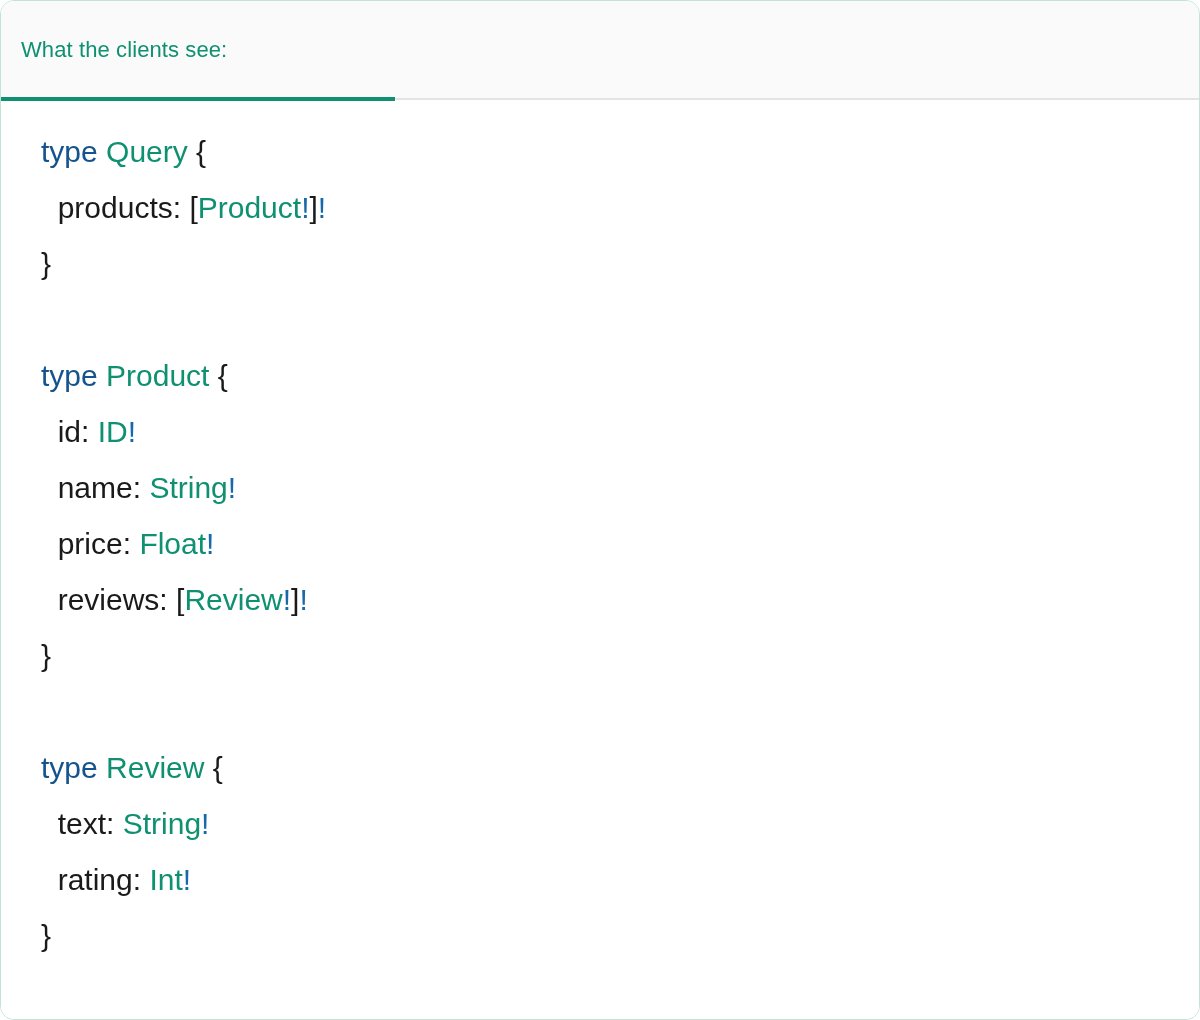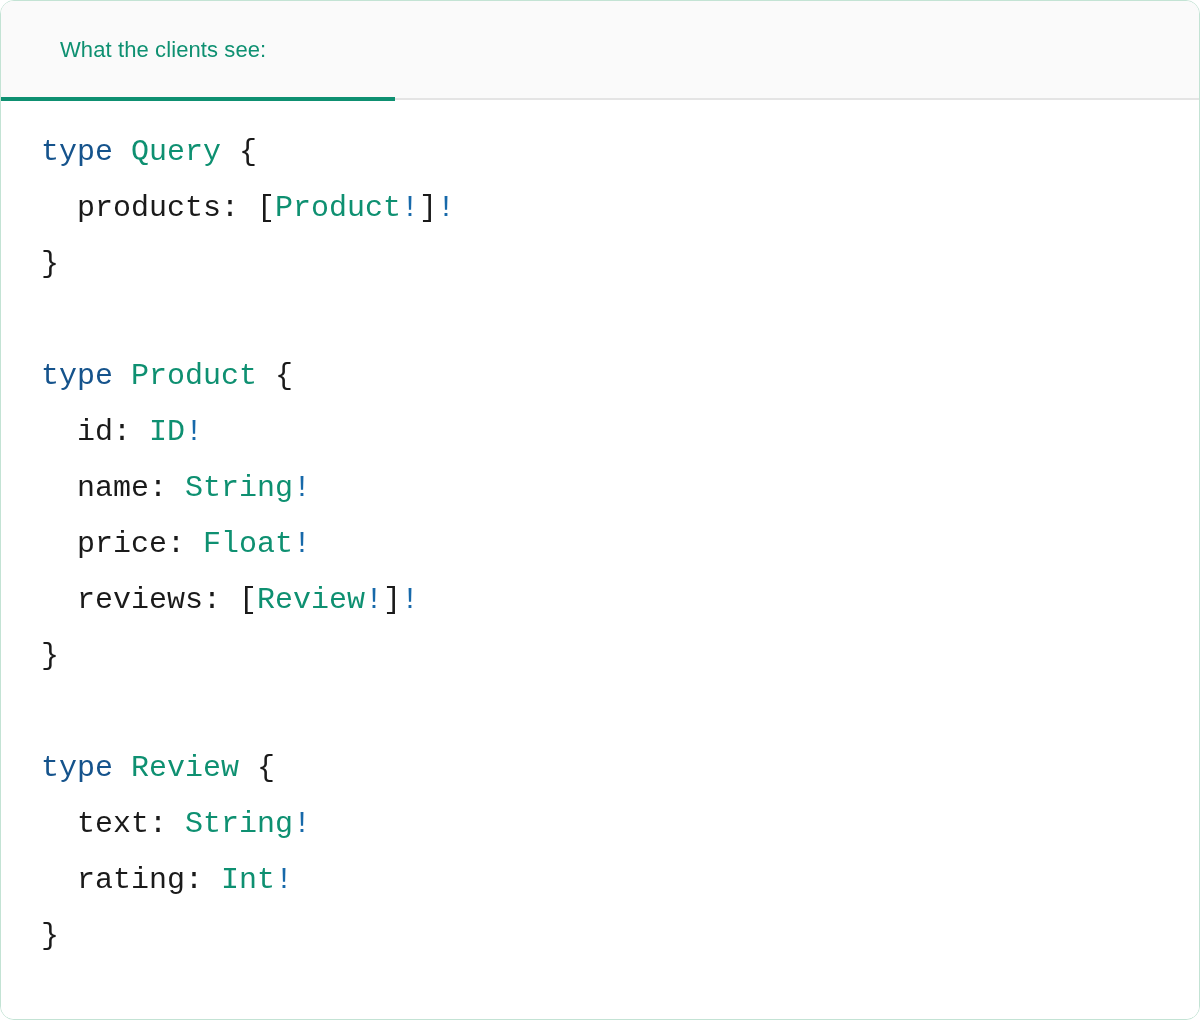--- a/index.html
+++ b/index.html
@@ -37,21 +37,21 @@
     display: flex;
     align-items: center;
   }
   .tab {
     position: relative;
     box-sizing: border-box;
     height: 99px;
     width: 394px;
     display: flex;
     align-items: center;
-    padding-left: 59px;
+    padding-left: 20px;
     background: #fafafa;
   }
   .tab-label {
     font-family: "Liberation Sans", sans-serif;
     font-size: 22px;
     font-weight: 400;
     color: #0e9071;
     letter-spacing: 0.1px;
     white-space: nowrap;
   }
@@ -65,21 +65,21 @@
   }
 
   
   .code-body {
     box-sizing: border-box;
     padding: 24px 0 0 40px;
     background: #ffffff;
     height: 919px;
   }
   .code-block {
-    font-family: Liberation Mono, monospace;
+    font-family: Liberation Sans, sans-serif;
     font-size: 30px;
     line-height: 56px;
     white-space: pre;
     margin: 0;
     color: #1a1a1a;
   }
   .code-line {
     height: 56px;
     white-space: pre;
   }

